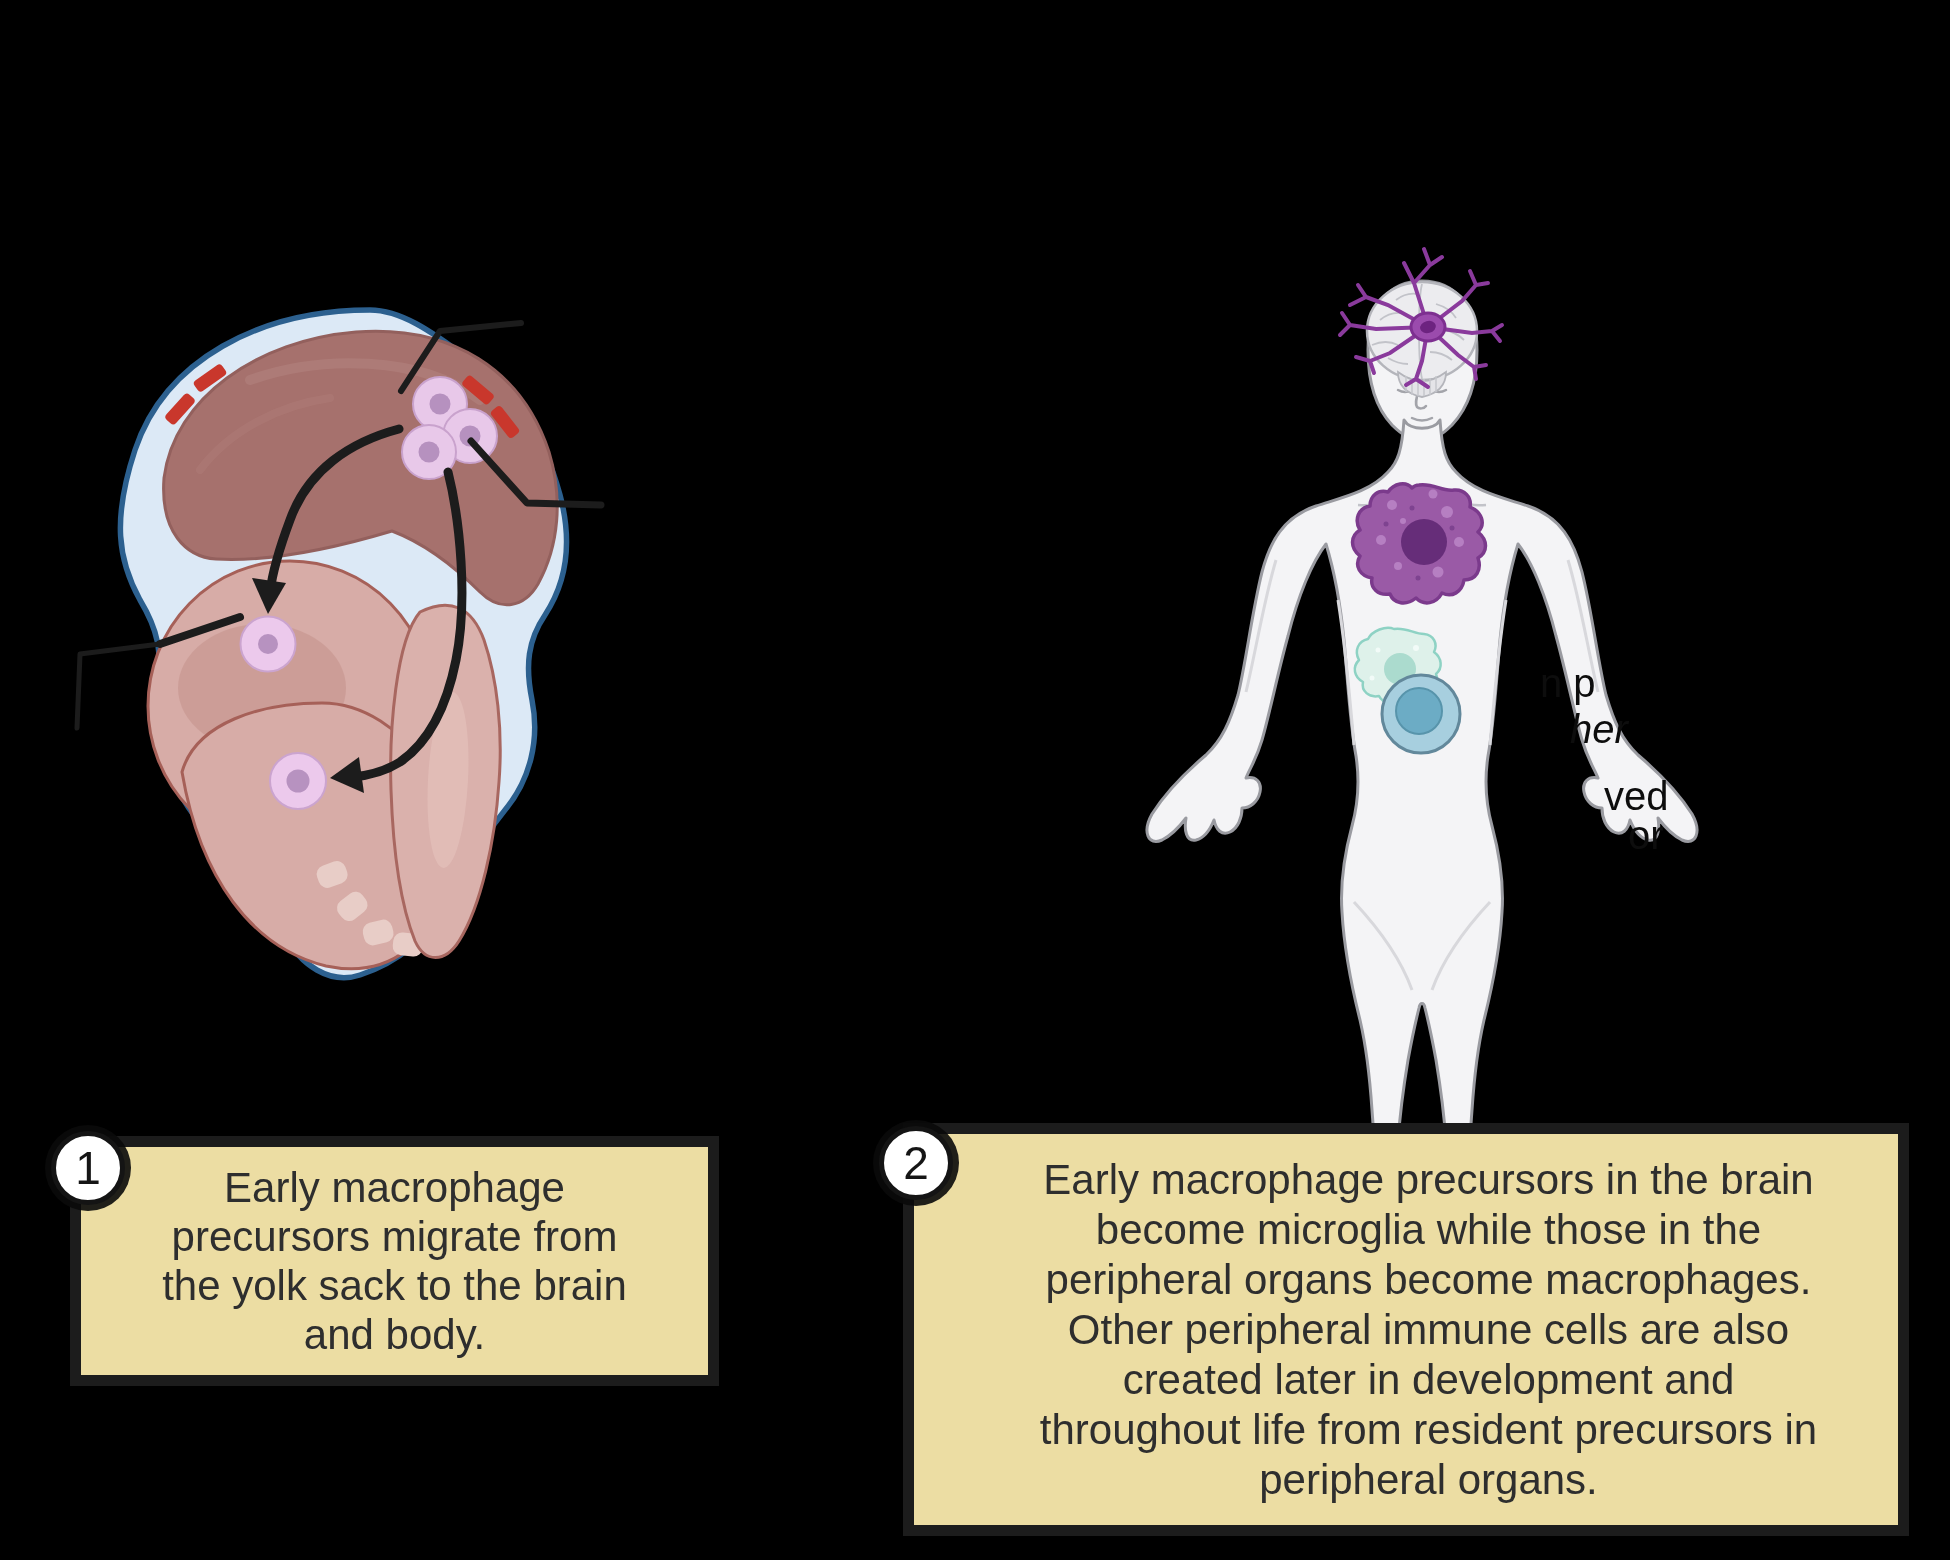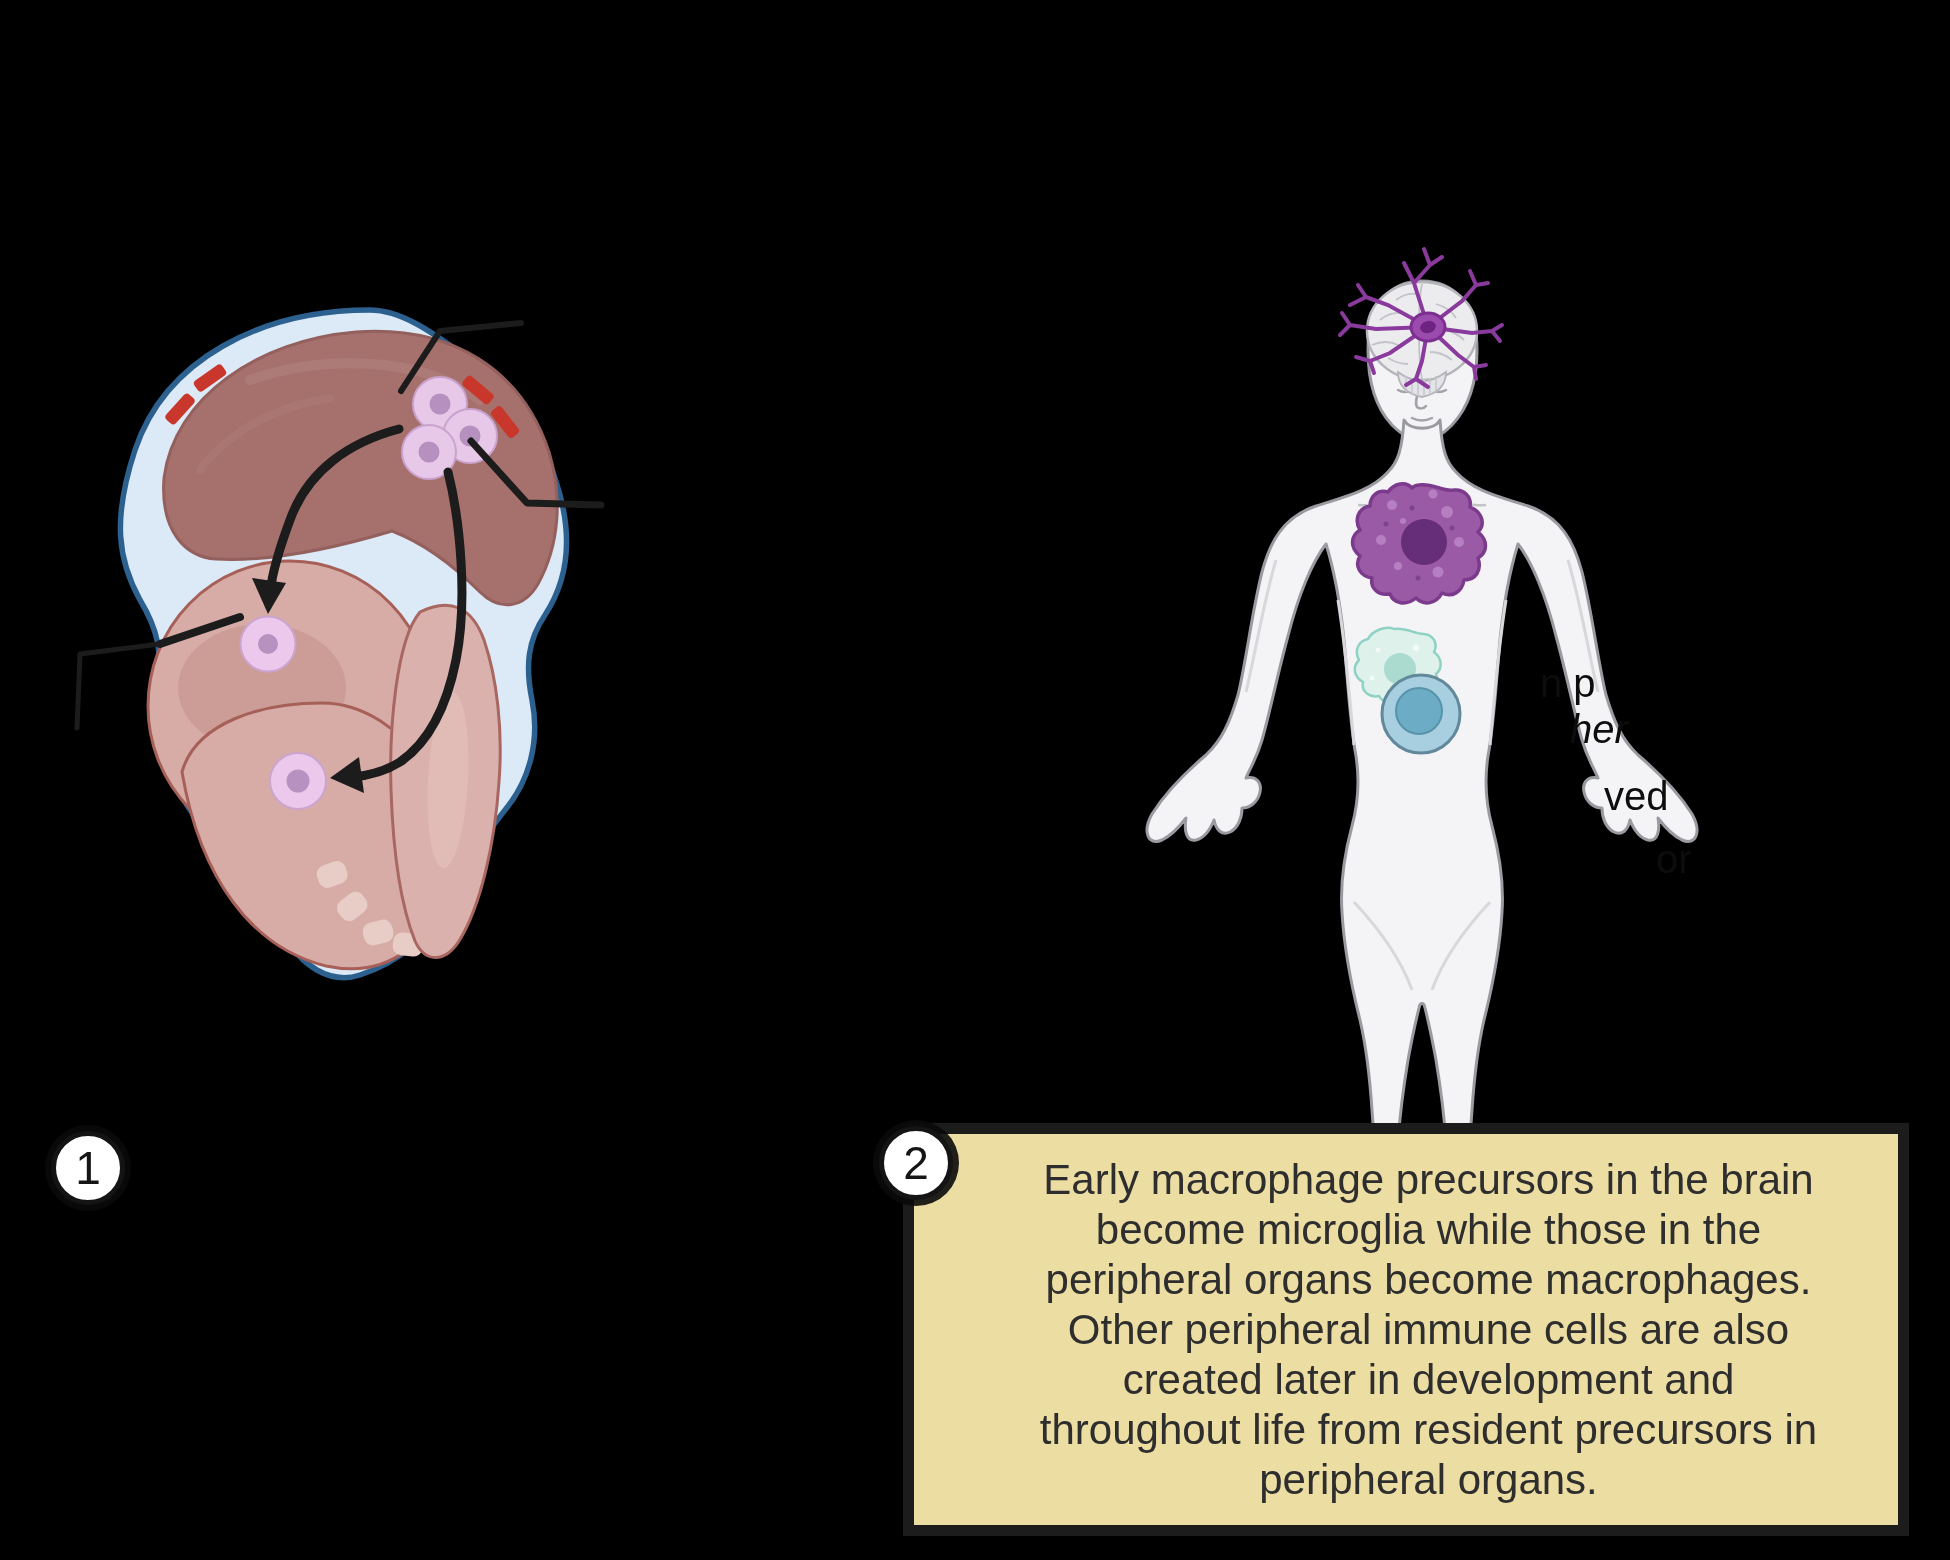--- a/index.html
+++ b/index.html
@@ -301,22 +301,28 @@
       <g>
         <circle cx="1421" cy="714" r="39" fill="#a7cfdf" stroke="#62889b" stroke-width="3"></circle>
         <circle cx="1419" cy="711" r="23" fill="#6cacc5" stroke="#5794ab" stroke-width="2"></circle>
       </g>
     </g>
   </svg>
 
   <span class="fragment" style="left:1540px;top:662px;">n p</span>
   <span class="fragment" style="left:1570px;top:708px;font-style:italic;">her</span>
   <span class="fragment" style="left:1604px;top:775px;">ved</span>
-  <span class="fragment" style="left:1628px;top:838px;margin-left:28px;">or</span>
-
+  <span class="fragment" style="left:1628px;top:814px;">or</span>
+
+  <div class="caption-box" id="caption-box-1" style="left:70px;top:1136px;width:627px;height:228px;">
+    <div class="caption-text">Early macrophage
+precursors migrate from
+the yolk sack to the brain
+and body.</div>
+  </div>
   <div class="step-badge" style="left:51px;top:1131px;">
     <span>1</span>
   </div>
 
   <div class="caption-box" id="caption-box-2" style="left:903px;top:1123px;width:984px;height:391px;">
     <div class="caption-text">Early macrophage precursors in the brain
 become microglia while those in the
 peripheral organs become macrophages.
 Other peripheral immune cells are also
 created later in development and

